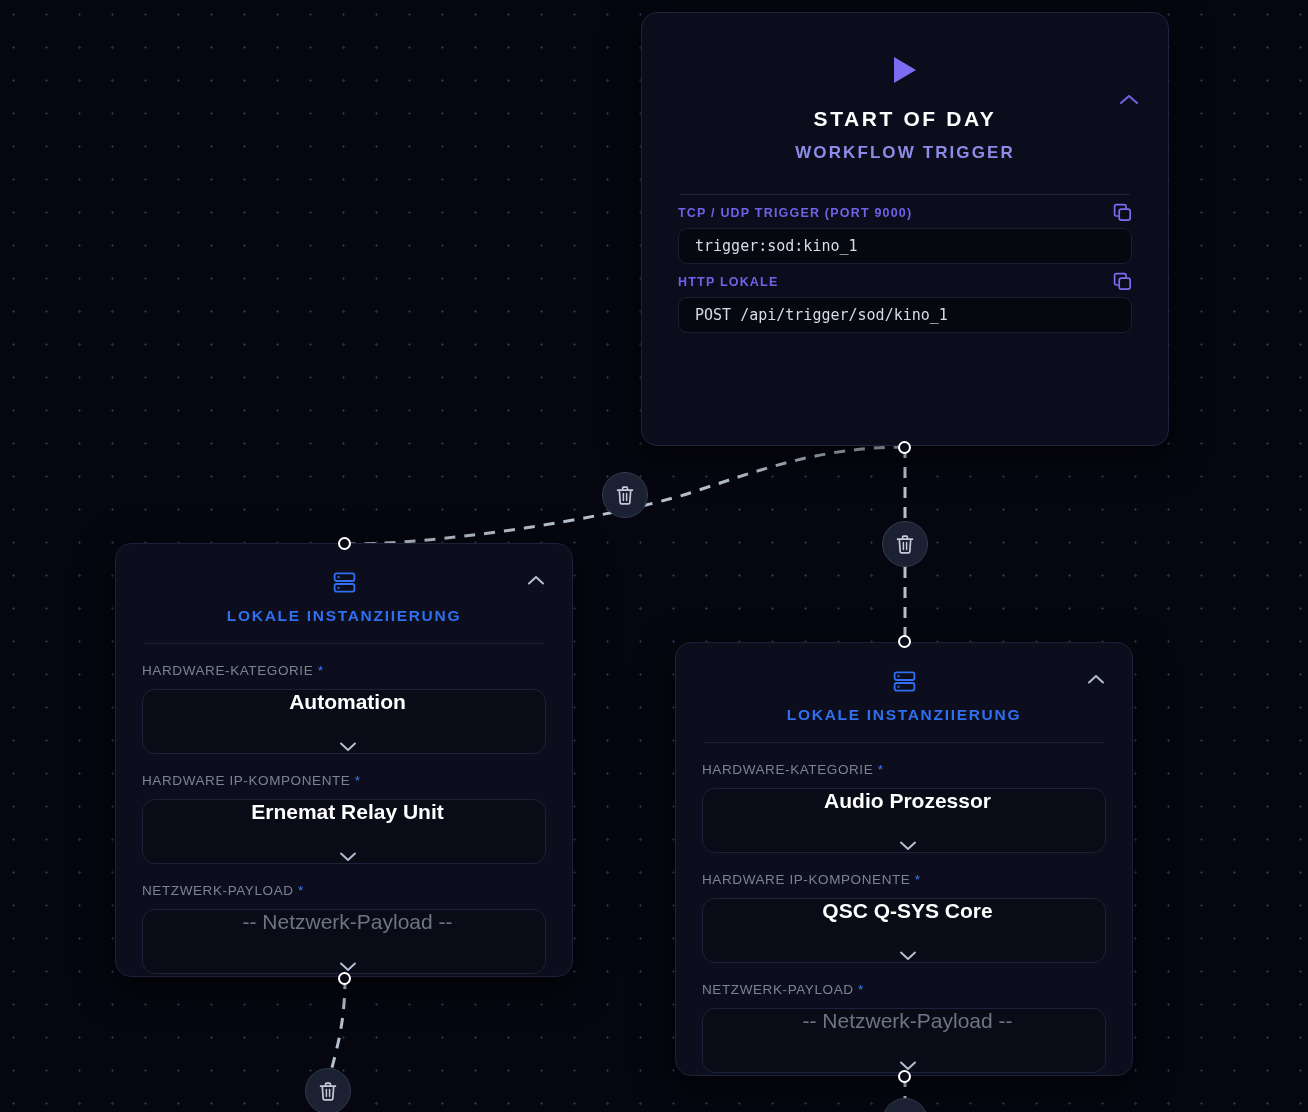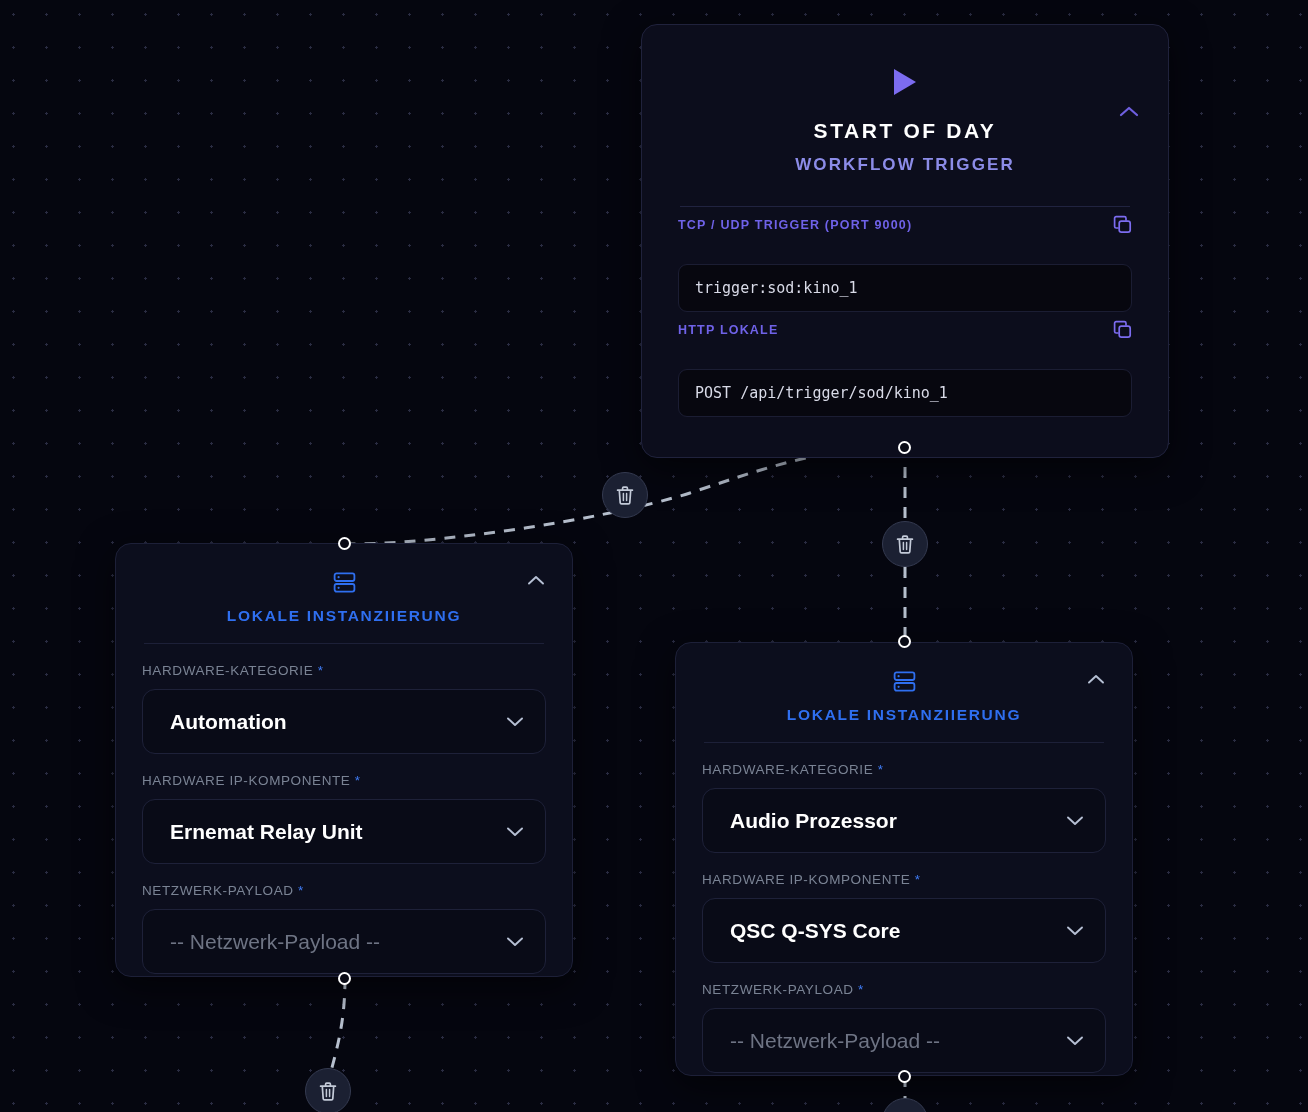--- a/index.html
+++ b/index.html
@@ -47,21 +47,21 @@
     z-index: 3;
     border-radius: 16px;
     border: 1px solid #1e2038;
     background: #0d0e1d;
     box-shadow: 0 10px 36px rgba(0,0,0,0.55);
   }
 
   
   #node-trigger {
     left: 641px;
-    top: 24px;
+    top: 12px;
     width: 528px;
     height: 434px;
     padding: 26px 36px 30px 36px;
     background: #0c0d1c;
     border: 1px solid #20223c;
   }
   .trigger-head { position: relative; text-align: center; }
   .play-icon {
     display: block;
     margin: 16px auto 0 auto;
@@ -102,22 +102,22 @@
     justify-content: space-between;
   }
   .field-key {
     color: #6f62e8;
     font-size: 12.5px;
     font-weight: bold;
     letter-spacing: 1.2px;
   }
   .copy-icon { width: 19px; height: 19px; cursor: pointer; }
   .code-box {
-    margin-top: 30px;
-    height: 48px;
+    margin-top: 6px;
+    height: 36px;
     border-radius: 9px;
     background: #07070f;
     border: 1px solid #1b1d33;
     display: flex;
     align-items: center;
     padding: 0 16px;
     color: #d9dbe8;
     font-family: "DejaVu Sans Mono", monospace;
     font-size: 15px;
   }
@@ -172,20 +172,21 @@
     margin-top: 11px;
     height: 65px;
     border-radius: 13px;
     background: #090b17;
     border: 1px solid #1e2139;
     display: flex;
     align-items: center;
     justify-content: space-between;
     padding: 0 20px 0 27px;
     cursor: pointer;
+    flex-direction: column;
   }
   .select-value {
     color: #ffffff;
     font-size: 21px;
     font-weight: bold;
   }
   .select-value.placeholder {
     color: #6e7484;
     font-weight: normal;
   }

